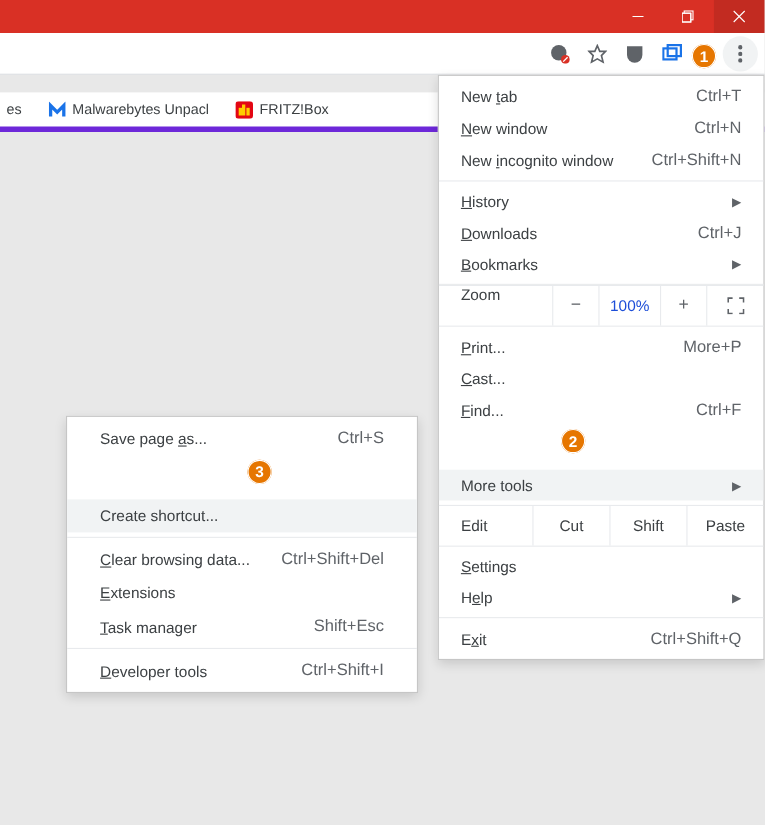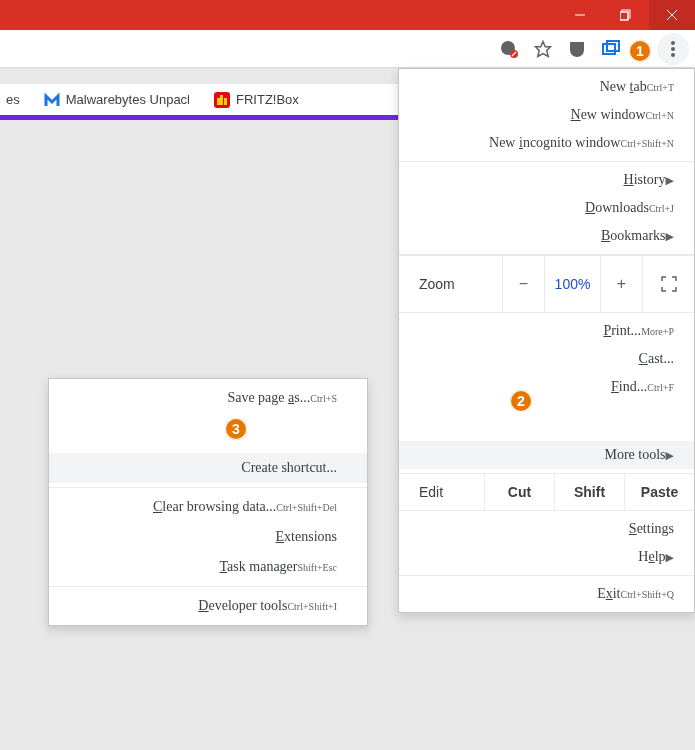--- a/index.html
+++ b/index.html
@@ -101,37 +101,36 @@
     width: 297px;
     background: #fff;
     border: 1px solid #c6c6c6;
     box-shadow: 0 4px 10px rgba(0,0,0,0.15);
   }
   .menu-section { border-bottom: 1px solid #e8eaed; padding: 4px 0; }
   .menu-section:last-child { border-bottom:none; }
   .menu-item {
     display: flex;
     align-items: center;
-    justify-content: flex-end;
+    justify-content: space-between;
     padding: 6px 20px;
     font-size: 14px;
     color:#3c4043;
-    font-family:Liberation Serif, serif;
   }
   .menu-item.highlight { background: #f1f3f4; margin-top: 40px; }
-  .menu-item .sc { color:#5f6368; font-size:10px; }
+  .menu-item .sc { color:#5f6368; font-size:15px; }
   .menu-item .arrow { color:#5f6368; font-size:11px; }
   .menu-item .label u { text-decoration: underline; }
 
   .zoom-row {
     display: flex;
-    align-items: center;
+    align-items: flex-start;
     border-bottom:1px solid #e8eaed;
     border-top:1px solid #e8eaed;
-    height: 58px;
+    height: 38px;
   }
   .zoom-row .zlabel { flex:1; padding-left:20px; padding-right:4px;}
   .zoom-cell {
     width: 42px;
     height: 100%;
     display: flex;
     align-items: center;
     justify-content: center;
     border-left: 1px solid #e8eaed;
     color:#5f6368;
@@ -142,28 +141,27 @@
   .edit-row {
     display:flex;
     border-bottom:1px solid #e8eaed;
   }
   .edit-row .elabel { flex:1; padding:10px 20px; }
   .edit-cell {
     width: 70px;
     border-left:1px solid #e8eaed;
     text-align:center;
     padding:10px 0;
-    font-weight:bold;
   }
 
   
   .submenu {
     position: absolute;
     top: 378px;
-    left: 48px;
+    left: 60px;
     width: 320px;
     background: #fff;
     border:1px solid #c6c6c6;
     box-shadow: 0 4px 10px rgba(0,0,0,0.15);
   }
   .submenu .menu-item { padding: 7px 30px; }
 </style>
 </head>
 <body>
 

